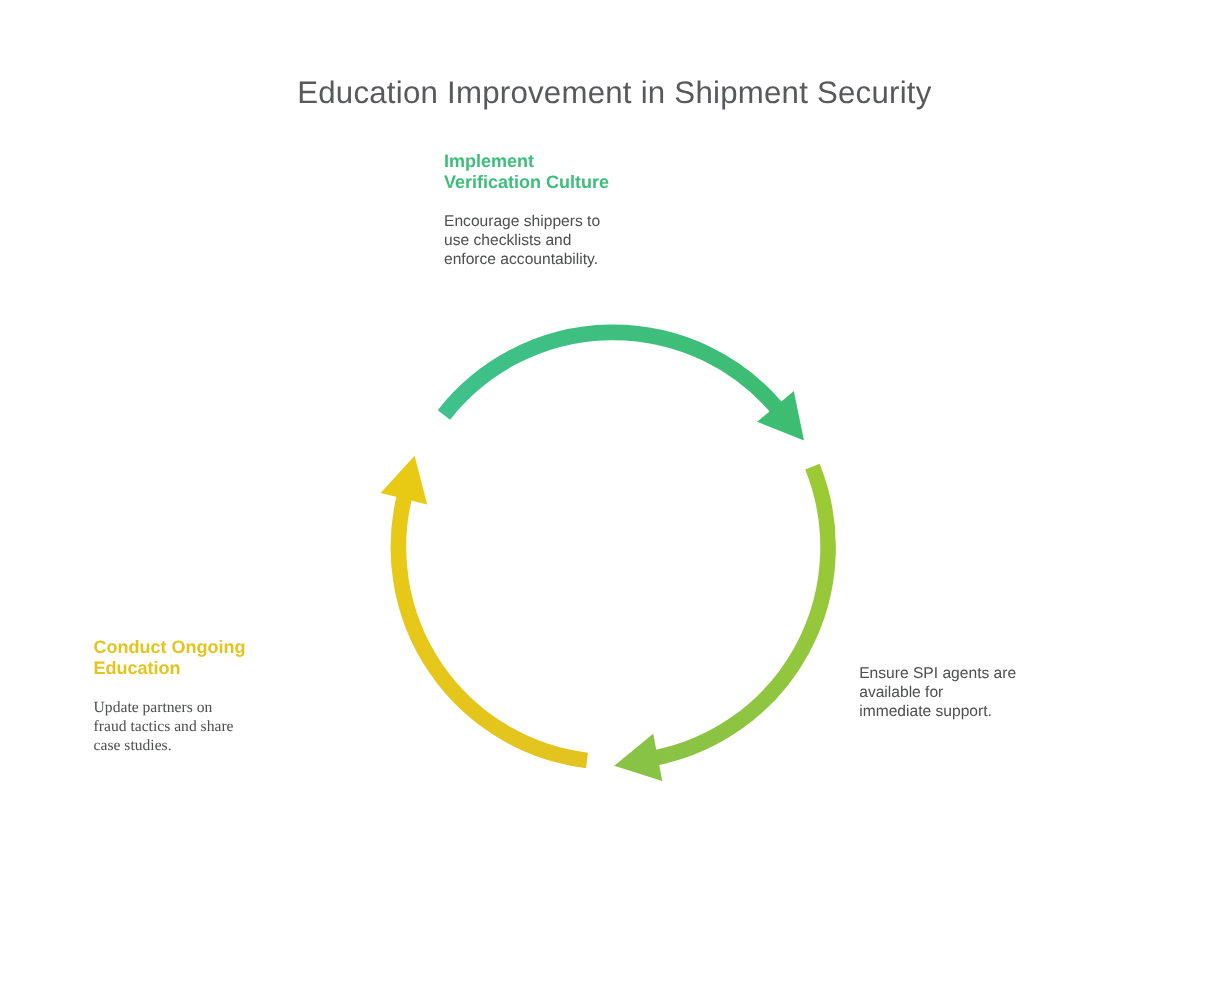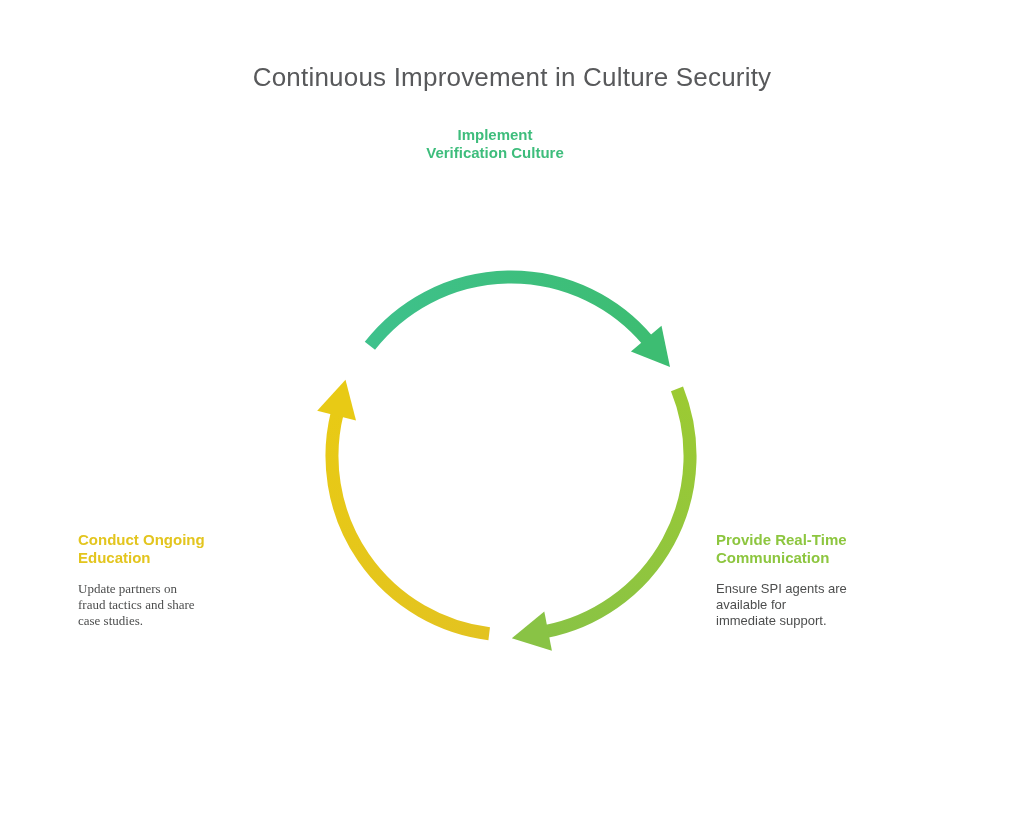--- a/index.html
+++ b/index.html
@@ -46,45 +46,45 @@
     margin: 0 0 14px 0;
   }
   .node .body {
     font-size: 13px;
     line-height: 16px;
     font-weight: 400;
     white-space: pre-line;
     margin: 0;
   }
   .node-top {
-    left: 495px;
+    left: 485px;
     top: 126px;
     width: 230px;
     transform: translateX(-50%);
-    text-align: center;
+    text-align: left;
   }
   .node-right {
     left: 716px;
     top: 531px;
     width: 210px;
     text-align: left;
   }
   .node-left {
     right: 716px;
     top: 531px;
     width: 230px;
     text-align: left;
   }
 </style>
 </head>
 <body>
 
 <div class="page">
 
-  <h1 class="title" style="color: rgb(88, 89, 91);">Continuous Improvement in Culture Security</h1>
+  <h1 class="title" style="color: rgb(88, 89, 91);">Education Improvement in Shipment Security</h1>
 
   <svg class="cycle-svg" id="cycle-svg" viewBox="0 0 1024 822">
       <defs>
         <linearGradient id="seg-grad-0" gradientUnits="userSpaceOnUse" x1="369.94607510439675" y1="345.79659591670713" x2="648.1219553182971" y2="340.94101786610946">
           <stop offset="0" stop-color="#3EC18C"></stop>
           <stop offset="1" stop-color="#3DBD72"></stop>
         </linearGradient>
         <linearGradient id="seg-grad-1" gradientUnits="userSpaceOnUse" x1="676.965909967455" y1="388.94541977855175" x2="545.1548101724015" y2="631.7112658371318">
           <stop offset="0" stop-color="#9CCA33"></stop>
           <stop offset="1" stop-color="#89C345"></stop>
@@ -98,26 +98,27 @@
       <polygon points="670.0,367.0 661.5,325.8 630.9,351.5" fill="#3DBD72"></polygon>
       <path d="M 677.0 388.9 A 179 179 0 0 1 545.2 631.7" fill="none" stroke="url(#seg-grad-1)" stroke-width="13" stroke-linecap="butt"></path>
       <polygon points="511.8,638.2 551.9,650.8 544.3,611.5" fill="#89C345"></polygon>
       <path d="M 489.2 633.7 A 179 179 0 0 1 337.3 412.7" fill="none" stroke="url(#seg-grad-2)" stroke-width="13" stroke-linecap="butt"></path>
       <polygon points="345.5,379.7 317.2,410.8 356.0,420.4" fill="#E8CA15"></polygon>
     </svg>
 
   <div class="node node-top">
     <div class="heading" style="color: rgb(62, 189, 124);">Implement
 Verification Culture</div>
+    <div class="body" style="color: rgb(77, 78, 78);">Encourage shippers to
+use checklists and
+enforce accountability.</div>
   </div>
 
   <div class="node node-right">
-    <div class="heading" style="color: rgb(141, 198, 63);">Provide Real-Time
-Communication</div>
-    <div class="body" style="color: rgb(77, 78, 78);">Ensure SPI agents are
+    <div class="body" style="color: rgb(77, 78, 78); margin-top: 22px;">Ensure SPI agents are
 available for
 immediate support.</div>
   </div>
 
   <div class="node node-left">
     <div class="heading" style="color: rgb(227, 197, 30);">Conduct Ongoing
 Education</div>
     <div class="body" style="color: rgb(77, 78, 78); font-family: Liberation Serif, serif;">Update partners on
 fraud tactics and share
 case studies.</div>

